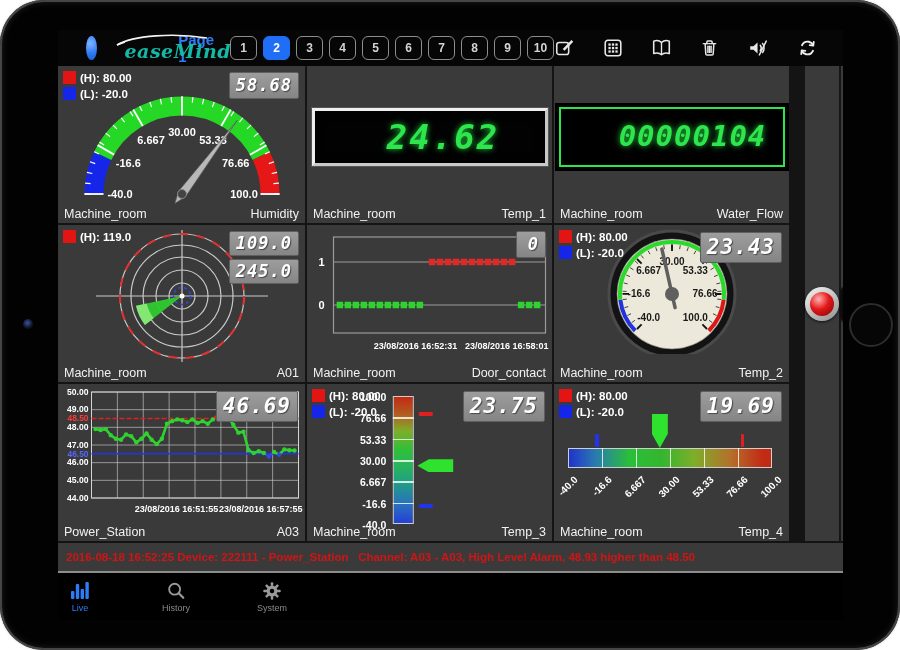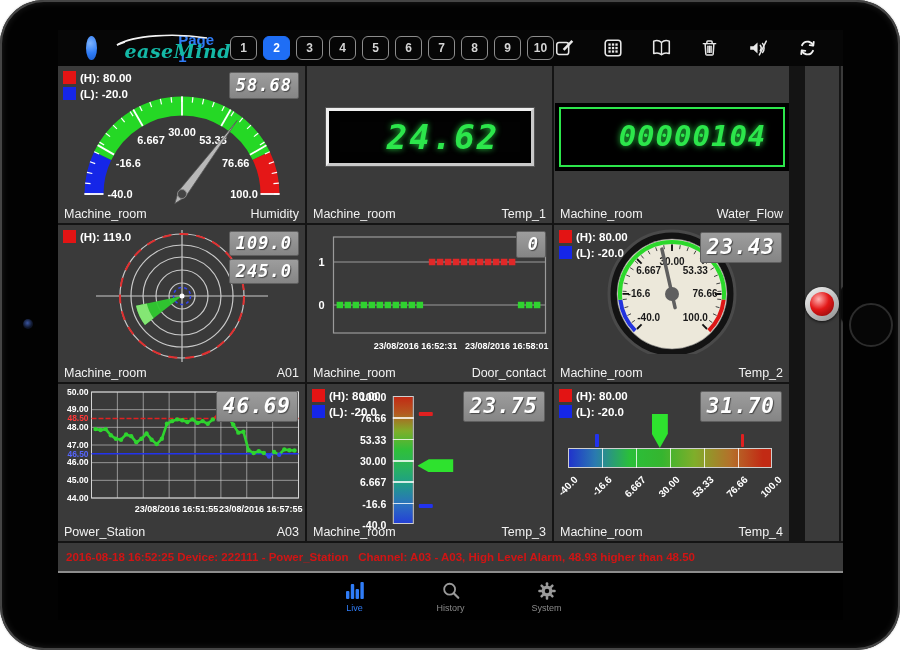--- a/index.html
+++ b/index.html
@@ -51,21 +51,21 @@
   .lcd-sm{top:6px;right:6px;font-size:17px;min-width:64px;}
   .lcd-lg{top:7px;right:7px;font-size:21px;min-width:80px;}
   .lcd-0{top:6px;right:6px;font-size:17px;min-width:30px;}
   .lcd-stack{position:absolute;top:6px;right:6px;z-index:3;display:flex;flex-direction:column;gap:3px;}
   .lcd2{background:linear-gradient(#9d9d9d,#858585);color:#fff;font-family:"DejaVu Sans Mono",monospace;
         font-style:italic;font-weight:bold;text-align:right;border:1px solid #5f5f5f;border-radius:2px;
         text-shadow:1px 1px 1px #474747;letter-spacing:1px;line-height:1;padding:3px 6px;font-size:17px;min-width:64px;}
   
   .seg-frame{position:absolute;left:50%;top:45%;transform:translate(-50%,-50%);background:#020202;
              border:3px solid #c9c9c9;border-top-color:#efefef;border-left-color:#efefef;
-             box-shadow:0 0 0 1px #555, inset 0 0 10px #000;width:208px;height:58px;
+             box-shadow:0 0 0 1px #555, inset 0 0 10px #000;width:236px;height:58px;
              display:flex;align-items:center;justify-content:center;padding-left:27px;}
   .seg-frame2{position:absolute;left:50%;top:45%;transform:translate(-50%,-50%);background:#000;
               border:2px solid #2ce64b;box-shadow:0 0 0 4px #000;width:226px;height:60px;
               display:flex;align-items:center;justify-content:center;}
   .seg-text{font-family:"DejaVu Sans Mono",monospace;font-style:italic;font-weight:bold;font-size:34px;
             color:#2ce64b;text-shadow:0 0 6px rgba(44,230,75,.85);letter-spacing:2px;line-height:1;}
   .seg-text.sm{font-size:29px;letter-spacing:1px;margin-left:42px;}
   .gsvg{position:absolute;left:50%;transform:translateX(-50%);}
   
   .vwrap{position:absolute;left:50%;top:6px;transform:translateX(-54%);width:180px;height:146px;}
@@ -107,21 +107,21 @@
   .swtch{width:30px;height:36px;border-radius:5px;background:#0b0b0b;padding:2.5px;
          display:flex;flex-direction:column;gap:1px;box-shadow:0 1px 2px rgba(0,0,0,.7);}
   .swtch .top{height:42%;background:linear-gradient(#fdfdfd,#c8c8c8);border-radius:3px 3px 1px 1px;}
   .swtch .bot{height:58%;background:linear-gradient(#23b43f,#0d7a22);border-radius:1px 1px 3px 3px;
               display:flex;align-items:center;justify-content:center;color:#fff;font-size:9px;
               font-weight:bold;letter-spacing:.5px;}
   
   #alarm{flex:0 0 28px;background:#3a3a3a;margin-top:2px;display:flex;align-items:center;
          padding:0 8px;color:#d11414;font-size:11.5px;font-weight:bold;white-space:pre;overflow:hidden;}
   #navsep{flex:0 0 2px;background:#8c8c8c;}
-  #nav{flex:1;background:#000;display:flex;align-items:center;justify-content:center;gap:52px;}
+  #nav{flex:1;background:#000;display:flex;align-items:center;gap:52px;}
   .navitem{display:flex;flex-direction:column;align-items:center;gap:2px;width:44px;}
   .navlabel{font-size:9px;color:#8a8a8a;}
   .navitem.active .navlabel{color:#2f7cf6;}
   svg text{font-family:"Liberation Sans",sans-serif;}
 </style>
 </head>
 <body>
 
 <div id="stage">
   <div id="frame"></div>
@@ -602,21 +602,21 @@
           <div class="legend">
             <div class="lrow">
                 <span class="sw sw-red"></span>
                 <span class="ltxt">(H): 80.00</span>
               </div>
             <div class="lrow">
                 <span class="sw sw-blue"></span>
                 <span class="ltxt">(L): -20.0</span>
               </div>
           </div>
-          <div class="lcd lcd-lg">31.70</div>
+          <div class="lcd lcd-lg">19.69</div>
           <div class="hwrap" id="hwrap-temp4">
             <div class="hbar"></div>
           <div class="hsep" style="left: 36px;"></div>
               <div class="hsep" style="left: 70px;"></div>
               <div class="hsep" style="left: 104px;"></div>
               <div class="hsep" style="left: 138px;"></div>
               <div class="hsep" style="left: 172px;"></div>
               <div class="hlabel" style="left: 6px; top: 62px;">-40.0</div>
               <div class="hlabel" style="left: 40px; top: 62px;">-16.6</div>
               <div class="hlabel" style="left: 74px; top: 62px;">6.667</div>

